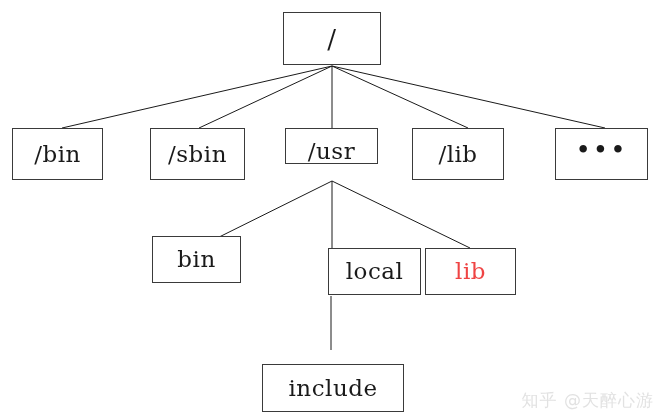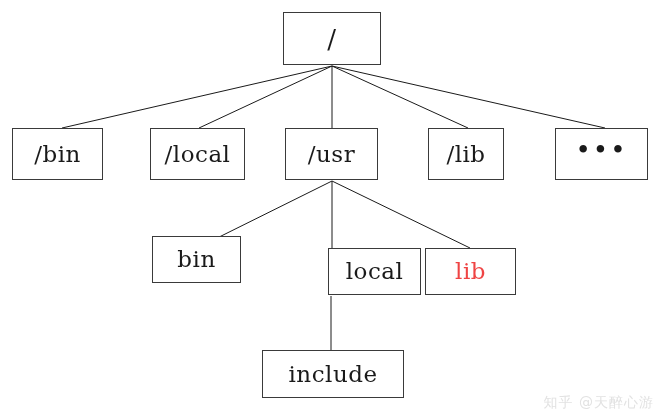--- a/index.html
+++ b/index.html
@@ -63,21 +63,21 @@
 
   .node-label.root-label {
     font-size: 26px;
   }
 
   #watermark {
     position: absolute;
     right: 14px;
     bottom: 8px;
     font-family: "DejaVu Sans", "Liberation Sans", sans-serif;
-    font-size: 14px;
+    font-size: 17px;
     color: #e2e2e2;
     letter-spacing: 1px;
     white-space: nowrap;
     user-select: none;
   }
 </style>
 </head>
 <body>
 
 <div id="diagram-root">
@@ -95,40 +95,40 @@
     </svg>
 
   <div id="node-layer">
       <div class="node-box" style="left: 283px; top: 12px; width: 98px; height: 53px; border-color: rgb(58, 58, 58);">
         <span class="node-label root-label" style="color: rgb(26, 26, 26);">/</span>
       </div>
       <div class="node-box" style="left: 12px; top: 128px; width: 91px; height: 52px; border-color: rgb(58, 58, 58);">
         <span class="node-label" style="color: rgb(26, 26, 26);">/bin</span>
       </div>
       <div class="node-box" style="left: 150px; top: 128px; width: 95px; height: 52px; border-color: rgb(58, 58, 58);">
-        <span class="node-label" style="color: rgb(26, 26, 26);">/local</span>
+        <span class="node-label" style="color: rgb(26, 26, 26);">/sbin</span>
       </div>
-      <div class="node-box" style="left: 285px; top: 128px; width: 93px; height: 52px; border-color: rgb(58, 58, 58);">
+      <div class="node-box" style="left: 285px; top: 128px; width: 93px; height: 36px; border-color: rgb(58, 58, 58); align-items: flex-end;">
         <span class="node-label" style="color: rgb(26, 26, 26);">/usr</span>
       </div>
-      <div class="node-box" style="left: 428px; top: 128px; width: 76px; height: 52px; border-color: rgb(58, 58, 58);">
+      <div class="node-box" style="left: 412px; top: 128px; width: 92px; height: 52px; border-color: rgb(58, 58, 58);">
         <span class="node-label" style="color: rgb(26, 26, 26);">/lib</span>
       </div>
       <div class="node-box" style="left: 555px; top: 128px; width: 93px; height: 52px; border-color: rgb(58, 58, 58);">
         <span class="node-label ellipsis-label" style="color: rgb(26, 26, 26);">•••</span>
       </div>
       <div class="node-box" style="left: 152px; top: 236px; width: 89px; height: 47px; border-color: rgb(58, 58, 58);">
         <span class="node-label" style="color: rgb(26, 26, 26);">bin</span>
       </div>
       <div class="node-box" style="left: 285px; top: 248px; width: 93px; height: 47px; border-color: rgb(58, 58, 58); margin-left: 43px;">
         <span class="node-label" style="color: rgb(26, 26, 26);">local</span>
       </div>
       <div class="node-box" style="left: 425px; top: 248px; width: 91px; height: 47px; border-color: rgb(58, 58, 58);">
         <span class="node-label" style="color: #ef4444;">lib</span>
       </div>
-      <div class="node-box" style="left: 262px; top: 350px; width: 142px; height: 48px; border-color: rgb(58, 58, 58);">
+      <div class="node-box" style="left: 262px; top: 364px; width: 142px; height: 48px; border-color: rgb(58, 58, 58);">
         <span class="node-label" style="color: rgb(26, 26, 26);">include</span>
       </div>
     </div>
 
   <div id="watermark">知乎 @天醉心游</div>
 
 </div>
 
 </body></html>

